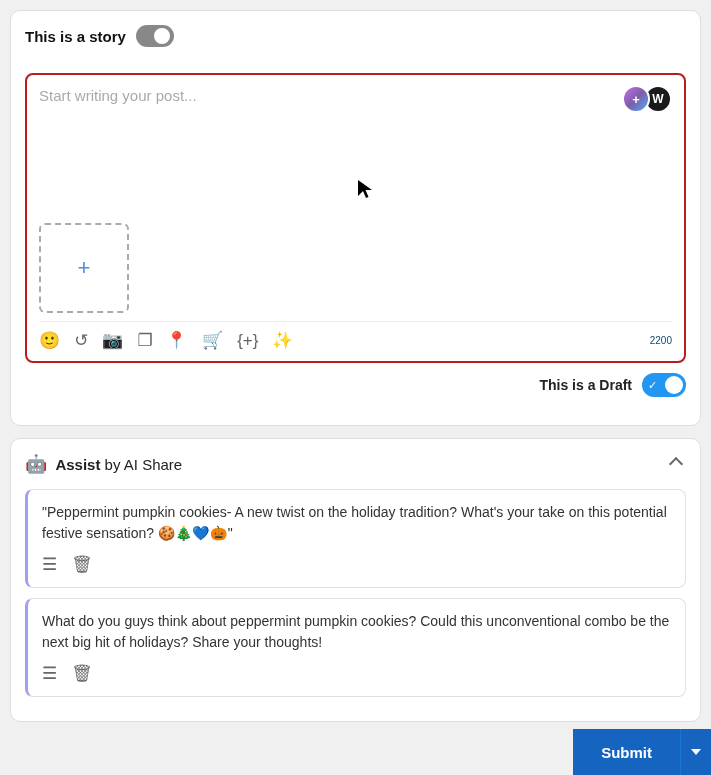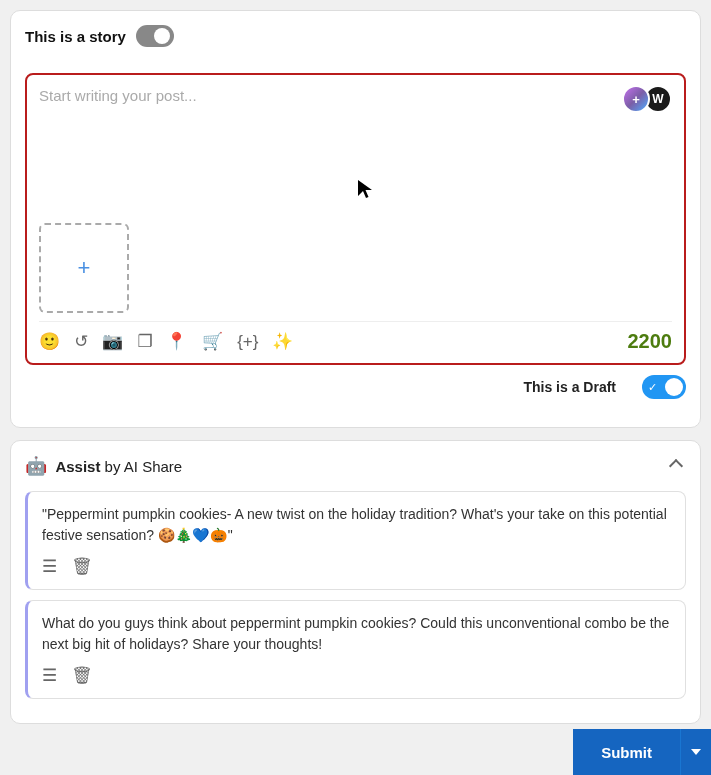--- a/index.html
+++ b/index.html
@@ -149,31 +149,31 @@
       align-items: center;
       gap: 14px;
       flex: 1;
     }
     .toolbar-icon {
       font-size: 17px;
       color: #666;
       cursor: pointer;
     }
     .char-count {
-      font-size: 20px;
-      color: #4d7c0f;
-      font-weight: 700;
+      font-size: 10px;
+      color: #0c4a6e;
+      font-weight: 400;
     }
 
     
     .draft-row {
       display: flex;
       align-items: center;
       justify-content: flex-end;
-      gap: 26px;
+      gap: 10px;
       margin-bottom: 14px;
     }
     .draft-label {
       font-size: 14px;
       font-weight: 600;
       color: #222;
     }
     .draft-toggle {
       width: 44px;
       height: 24px;

